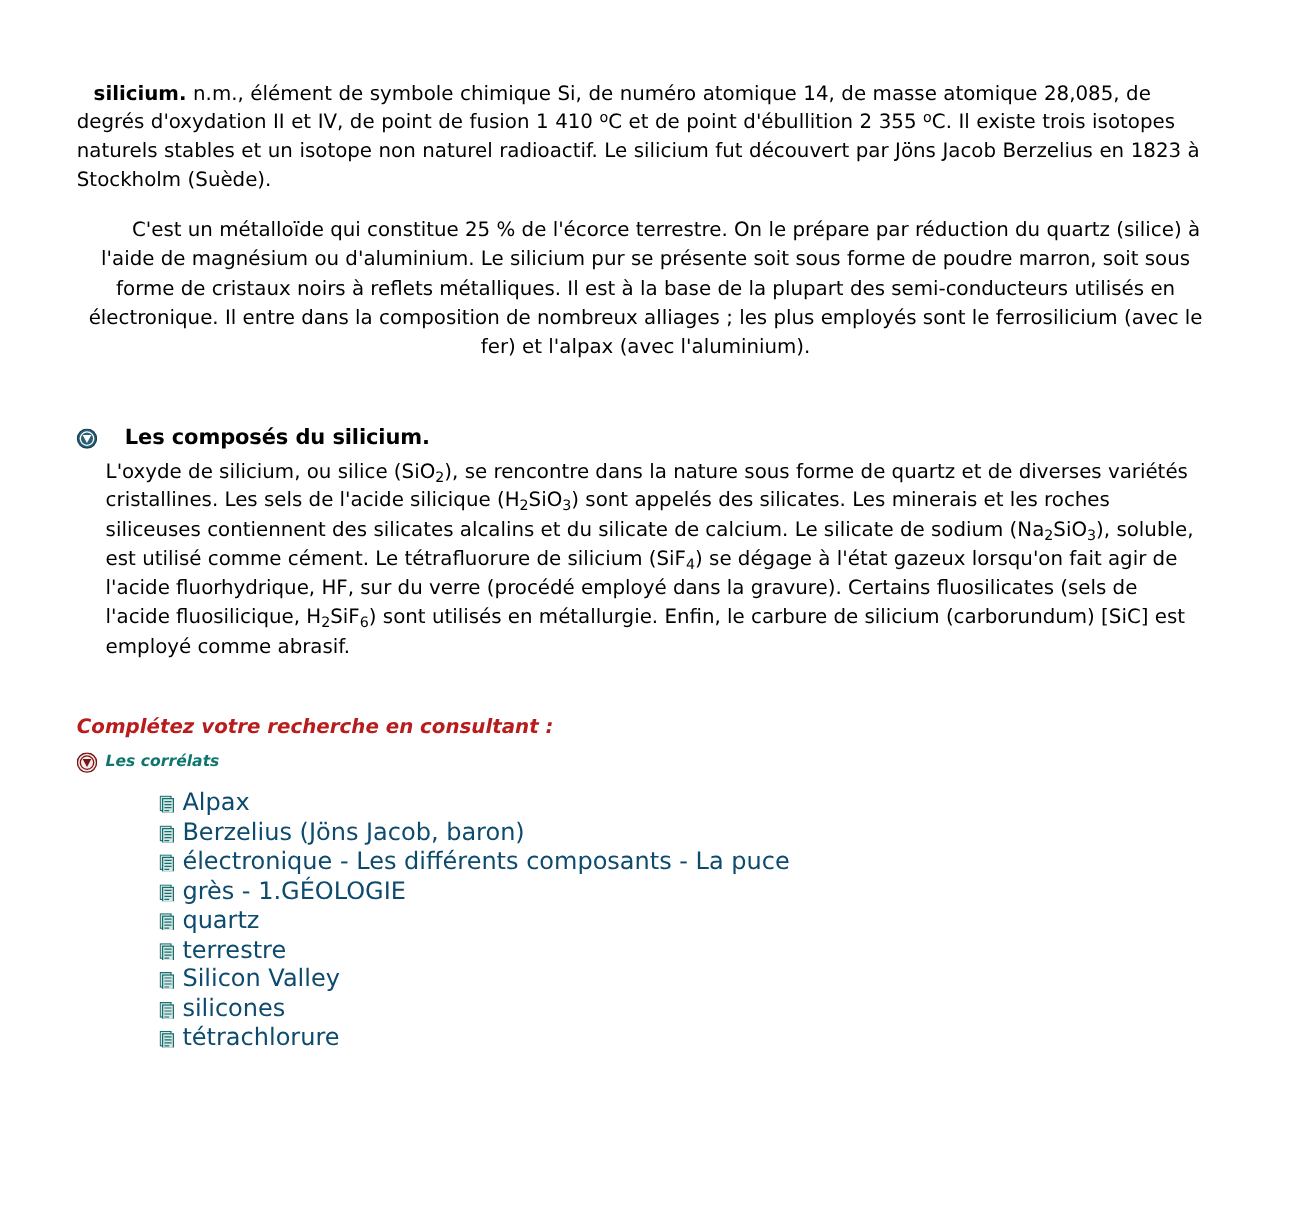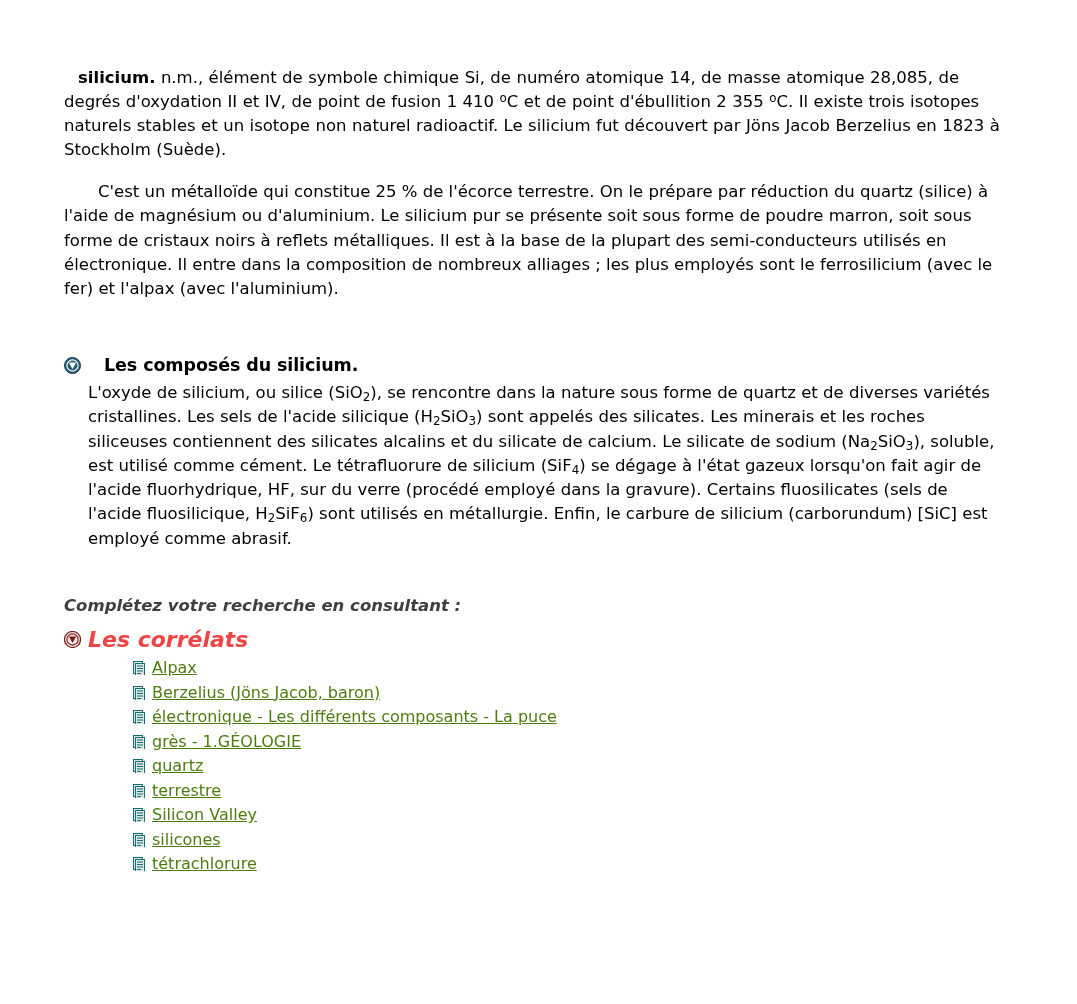--- a/index.html
+++ b/index.html
@@ -42,21 +42,21 @@
   }
 
   .body-para {
     position: absolute;
     left: 64px;
     top: 180px;
     width: 948px;
     margin: 0;
     text-indent: 34px;
     line-height: 24.3px;
-    text-align: left;
+    text-align: center;
   }
 
   
   .section-head {
     position: absolute;
     left: 64px;
     top: 355px;
     display: flex;
     align-items: center;
     gap: 23px;
@@ -95,36 +95,35 @@
     font-size: 0.72em;
     line-height: 0;
     vertical-align: 0.42em;
   }
 
   
   .cta-line {
     position: absolute;
     left: 64px;
     top: 596px;
-    color: #404040;
+    color: #b91c1c;
     font-weight: bold;
     font-style: italic;
     font-size: 16.5px;
   }
   .correlats-head {
     position: absolute;
     left: 64px;
     top: 627px;
     display: flex;
-    align-items: center;
     gap: 7px;
-    color: #ef4444;
+    color: #0f766e;
     font-weight: bold;
     font-style: italic;
-    font-size: 22px;
+    font-size: 13px;
   }
 
   
   .link-list {
     position: absolute;
     left: 133px;
     top: 656px;
     margin: 0;
     padding: 0;
     list-style: none;
@@ -139,23 +138,22 @@
   .doc-icon {
     display: inline-block;
     width: 13px;
     height: 14px;
     flex: none;
     position: relative;
     top: 2px;
   }
   .doc-icon svg { display: block; }
   .xref-link {
-    color: #4d7c0f;
-    text-decoration: underline;
-    font-size: 16px;
+    color: #0c4a6e;
+    font-size: 20px;
     cursor: pointer;
     white-space: pre;
   }
 </style>
 </head>
 <body>
 
 <div class="page">
 
   <div class="def-block">

